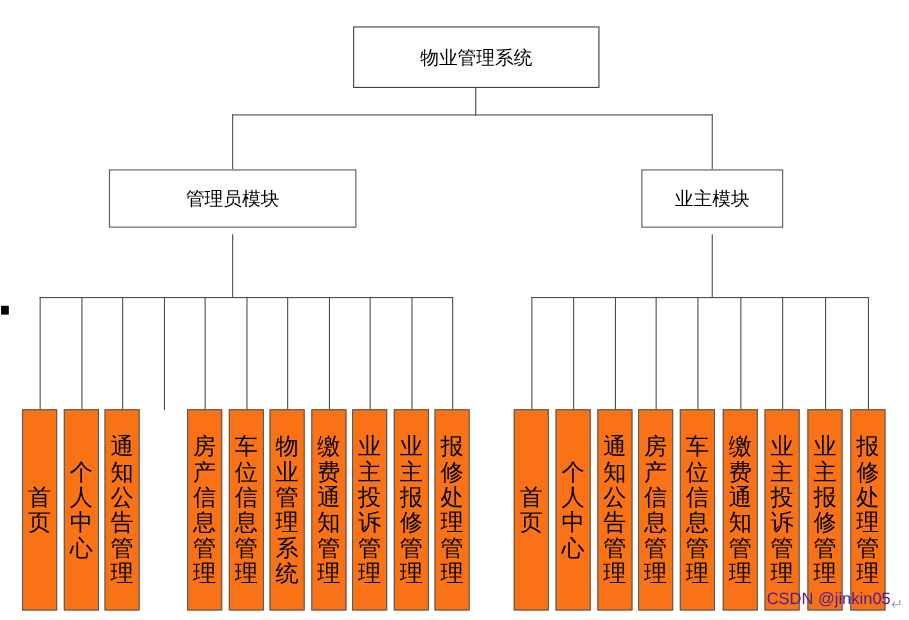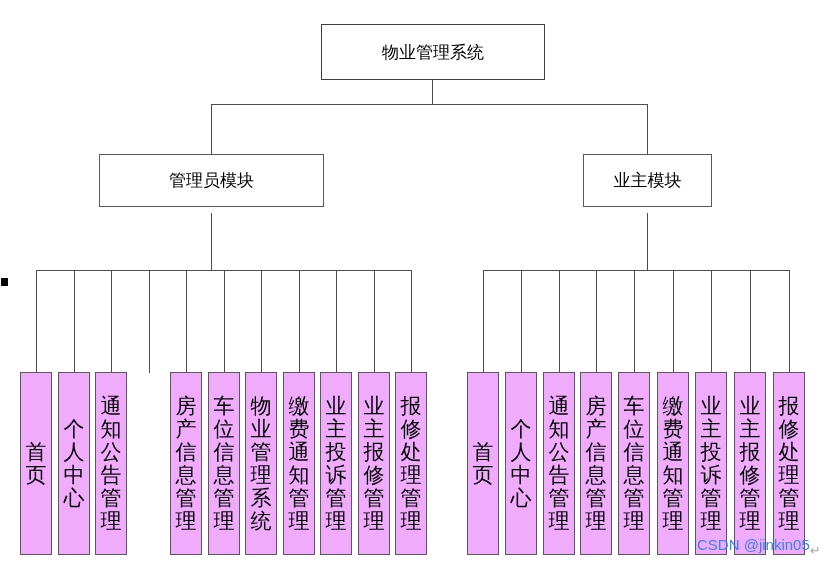--- a/index.html
+++ b/index.html
@@ -25,21 +25,21 @@
   .node-root    { left: 321px; top: 24px;  width: 224px; height: 56px; font-size: 17px; border-color: #404040; }
   .node-branch  { top: 154px; height: 53px; font-size: 17px; border-color: #595959; }
   .node-admin   { left: 99px;  width: 225px; }
   .node-owner   { left: 583px; width: 129px; }
   .leaf {
     position: absolute;
     top: 372px;
     width: 32px;
     height: 183px;
     box-sizing: border-box;
-    background: #f0abfc;
+    background: #f97316;
     border: 1px solid #595959;
     display: flex;
     align-items: center;
     justify-content: center;
   }
   .vtext {
     width: 22px;
     font-size: 21px;
     line-height: 23px;
     text-align: center;
@@ -54,21 +54,21 @@
     position: absolute;
     left: 1px; top: 278px;
     width: 7px; height: 8px;
     background: #000000;
   }
   .watermark {
     position: absolute;
     left: 697px; top: 536px;
     font-family: "Liberation Sans", "DejaVu Sans", sans-serif;
     font-size: 15px;
-    color: #3b82f6;
+    color: #4c1d95;
     white-space: nowrap;
   }
   .para-mark {
     position: absolute;
     left: 810px; top: 543px;
     font-family: "DejaVu Sans", sans-serif;
     font-size: 13px;
     color: #a6a6a6;
   }
 </style>

